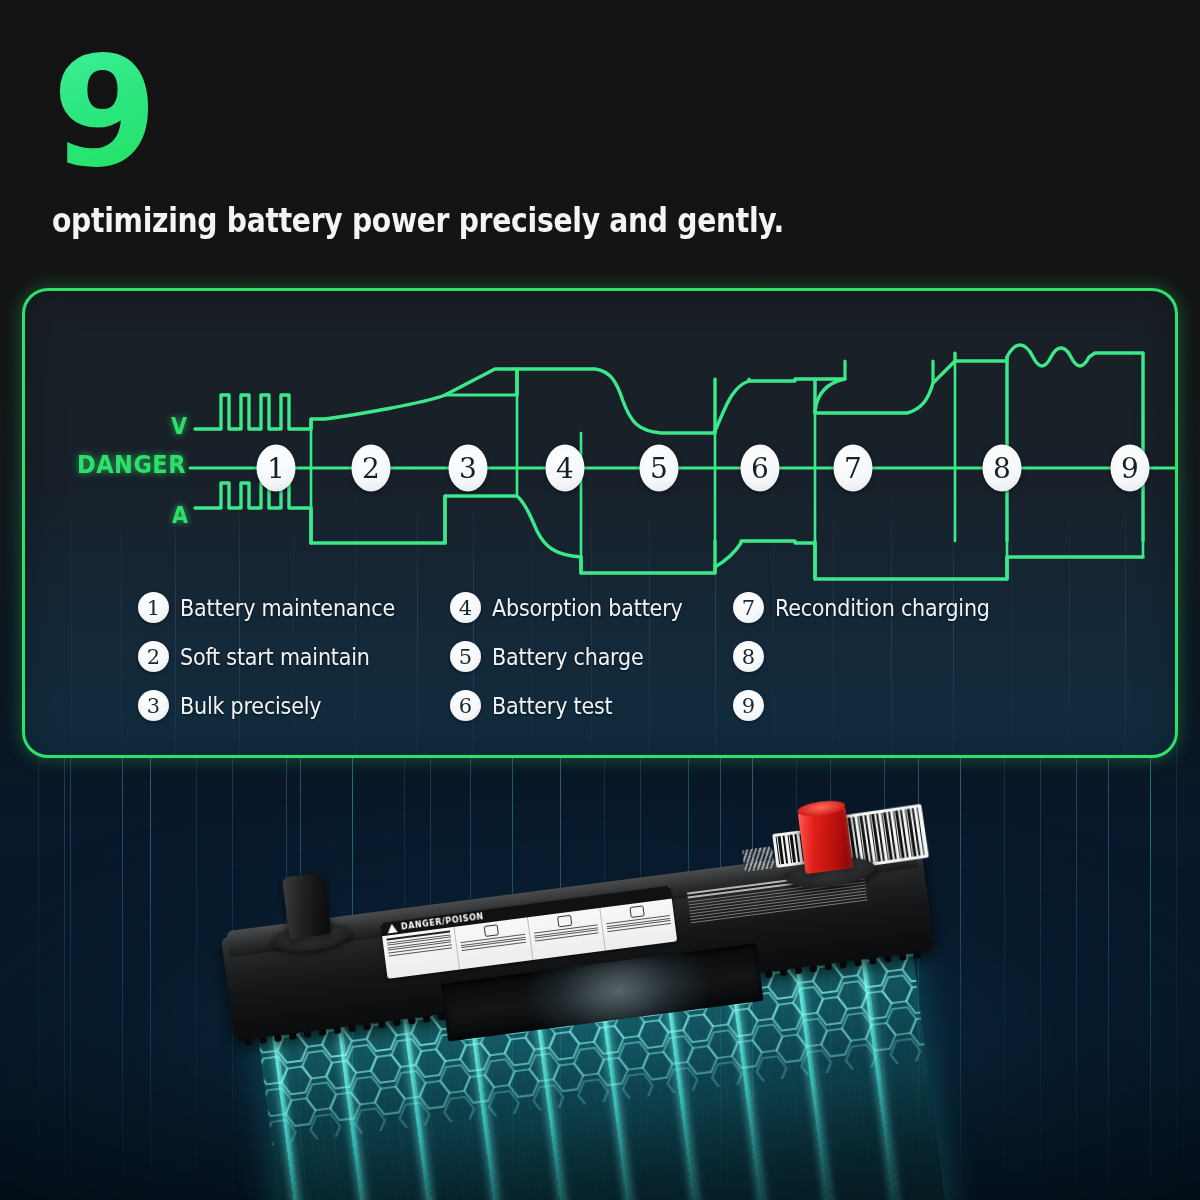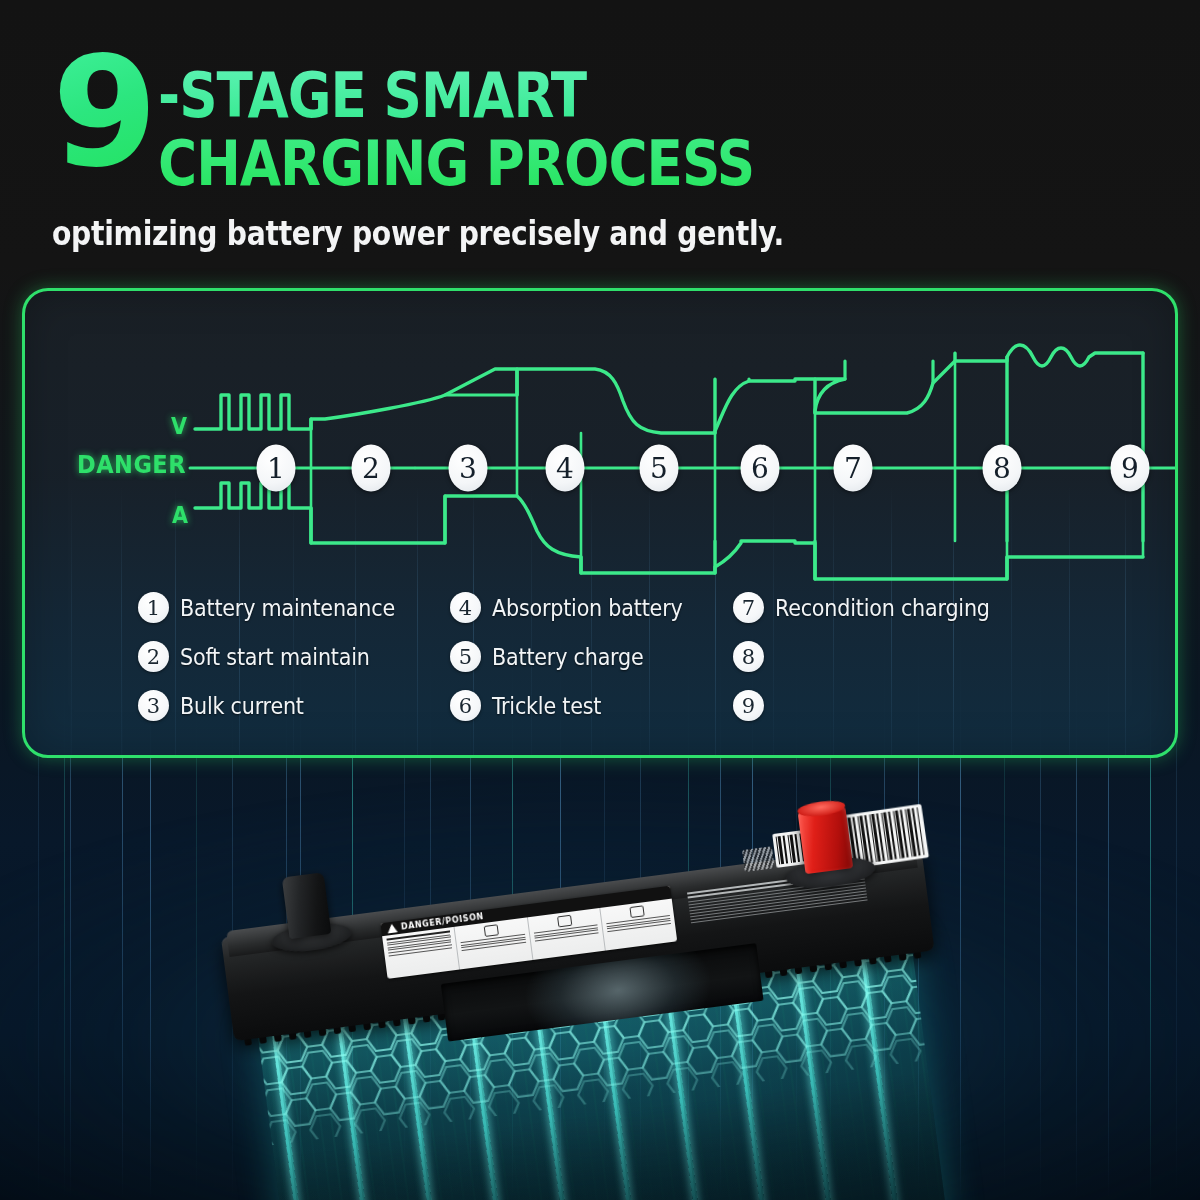--- a/index.html
+++ b/index.html
@@ -313,24 +313,20 @@
     <i style="left: 1040px; opacity: 0.39;"></i>
     <i style="left: 1076px; opacity: 0.53;"></i>
     <i style="left: 1108px; opacity: 0.67;"></i>
     <i class="t" style="left: 1150px; opacity: 0.81;"></i>
     <i style="left: 1176px; opacity: 0.25;"></i>
   </div>
 
 <div id="headline">
   <div class="hl-row">
     <div id="big-nine">9</div>
-    <div id="hl-lines">
-      <div class="hl-line" id="hl-line1">-STAGE SMART</div>
-      <div class="hl-line" id="hl-line2">CHARGING PROCESS</div>
-    </div>
   </div>
   <div id="subhead">optimizing battery power precisely and gently.</div>
 </div>
 
 <div id="panel">
   <div id="panel-streaks">
       <i style="left: 46px; opacity: 0.18;"></i>
       <i style="left: 96px; opacity: 0.3;"></i>
       <i style="left: 150px; opacity: 0.42;"></i>
       <i style="left: 214px; opacity: 0.54;"></i>
@@ -464,35 +460,35 @@
         <div class="leg-item">
           <div class="leg-badge">1</div>
           <div class="leg-text">Battery maintenance</div>
         </div>
         <div class="leg-item">
           <div class="leg-badge">2</div>
           <div class="leg-text">Soft start maintain</div>
         </div>
         <div class="leg-item">
           <div class="leg-badge">3</div>
-          <div class="leg-text">Bulk current</div>
+          <div class="leg-text">Bulk precisely</div>
         </div>
       </div>
     <div class="leg-col" id="leg-col2">
         <div class="leg-item">
           <div class="leg-badge">4</div>
           <div class="leg-text">Absorption battery</div>
         </div>
         <div class="leg-item">
           <div class="leg-badge">5</div>
           <div class="leg-text">Battery charge</div>
         </div>
         <div class="leg-item">
           <div class="leg-badge">6</div>
-          <div class="leg-text">Trickle test</div>
+          <div class="leg-text">Battery test</div>
         </div>
       </div>
     <div class="leg-col" id="leg-col3">
         <div class="leg-item">
           <div class="leg-badge">7</div>
           <div class="leg-text">Recondition charging</div>
         </div>
         <div class="leg-item">
           <div class="leg-badge">8</div>
         </div>

